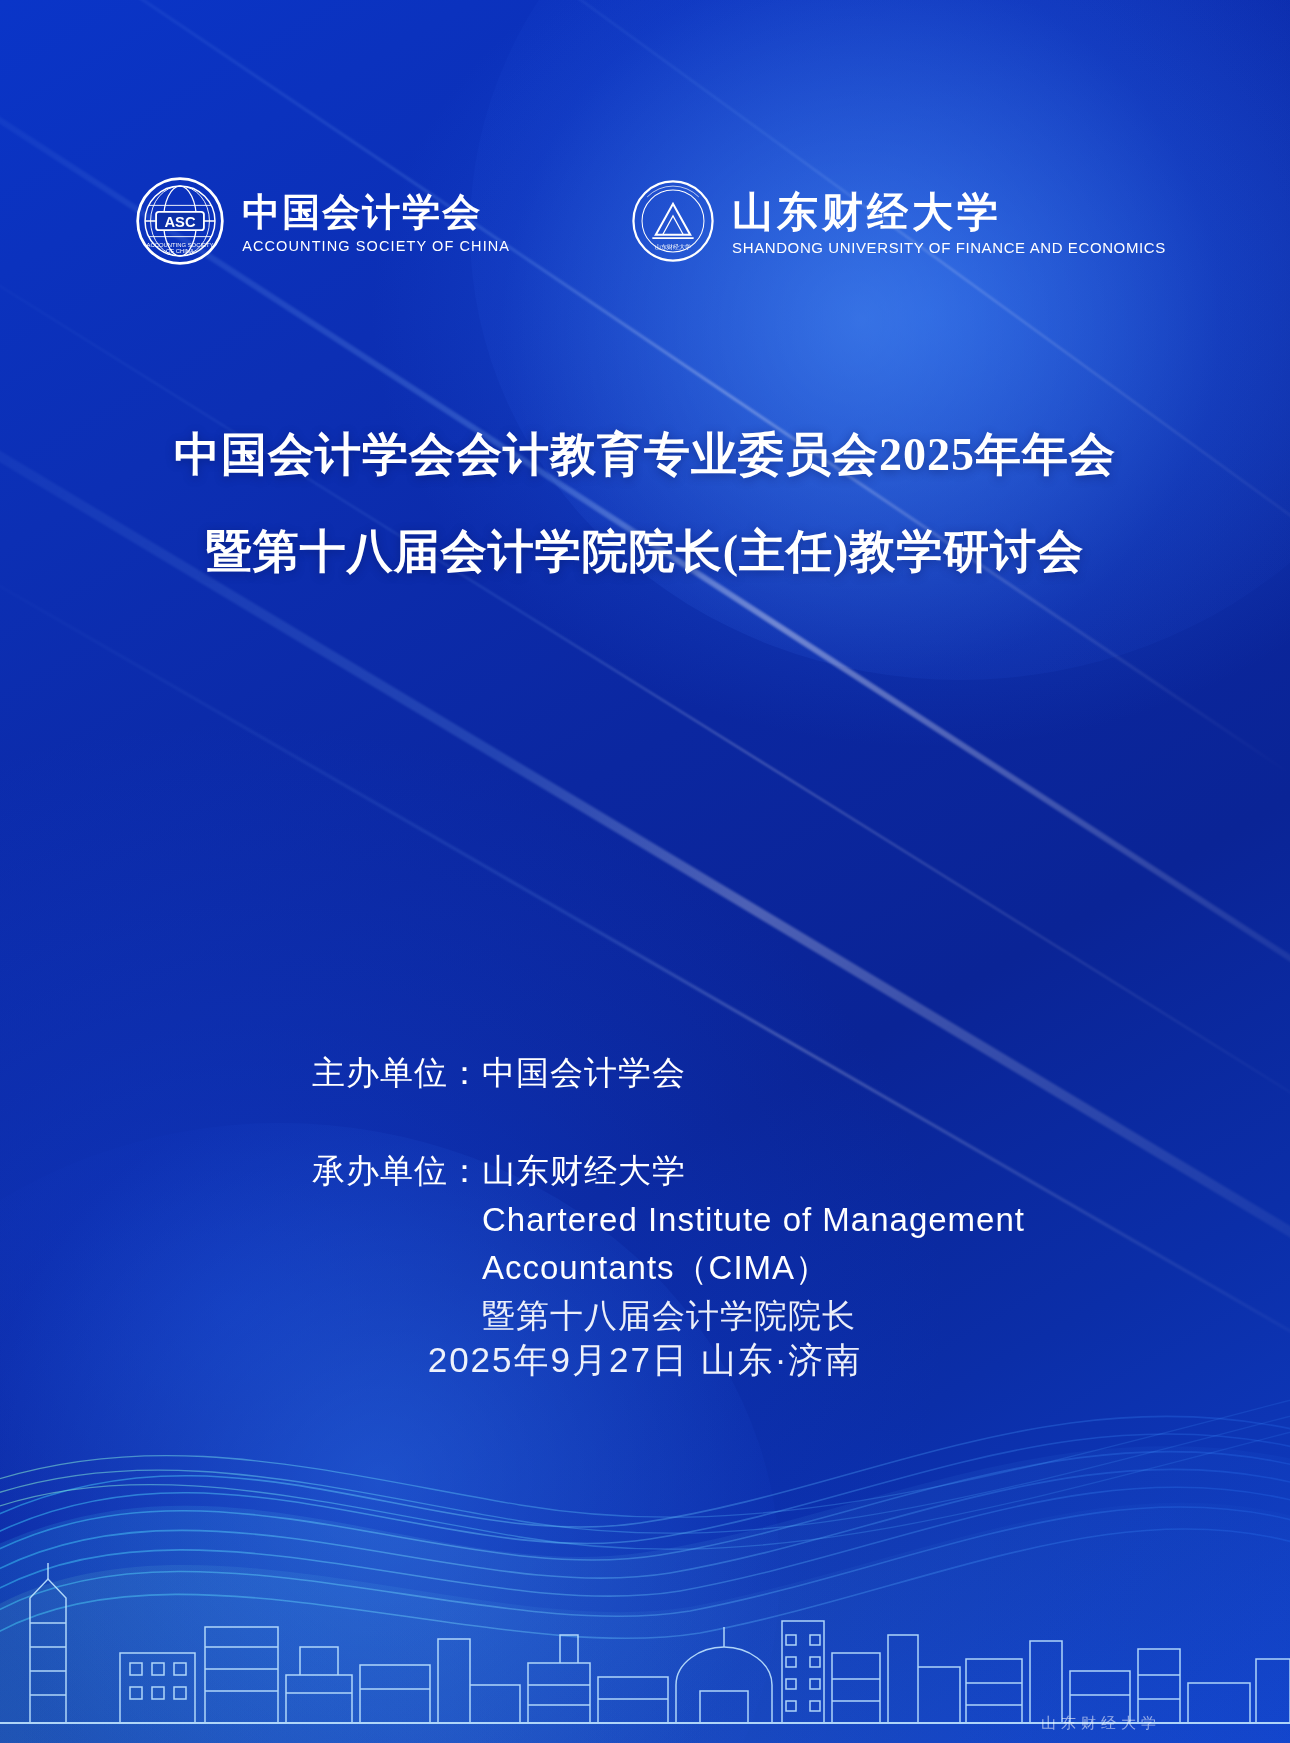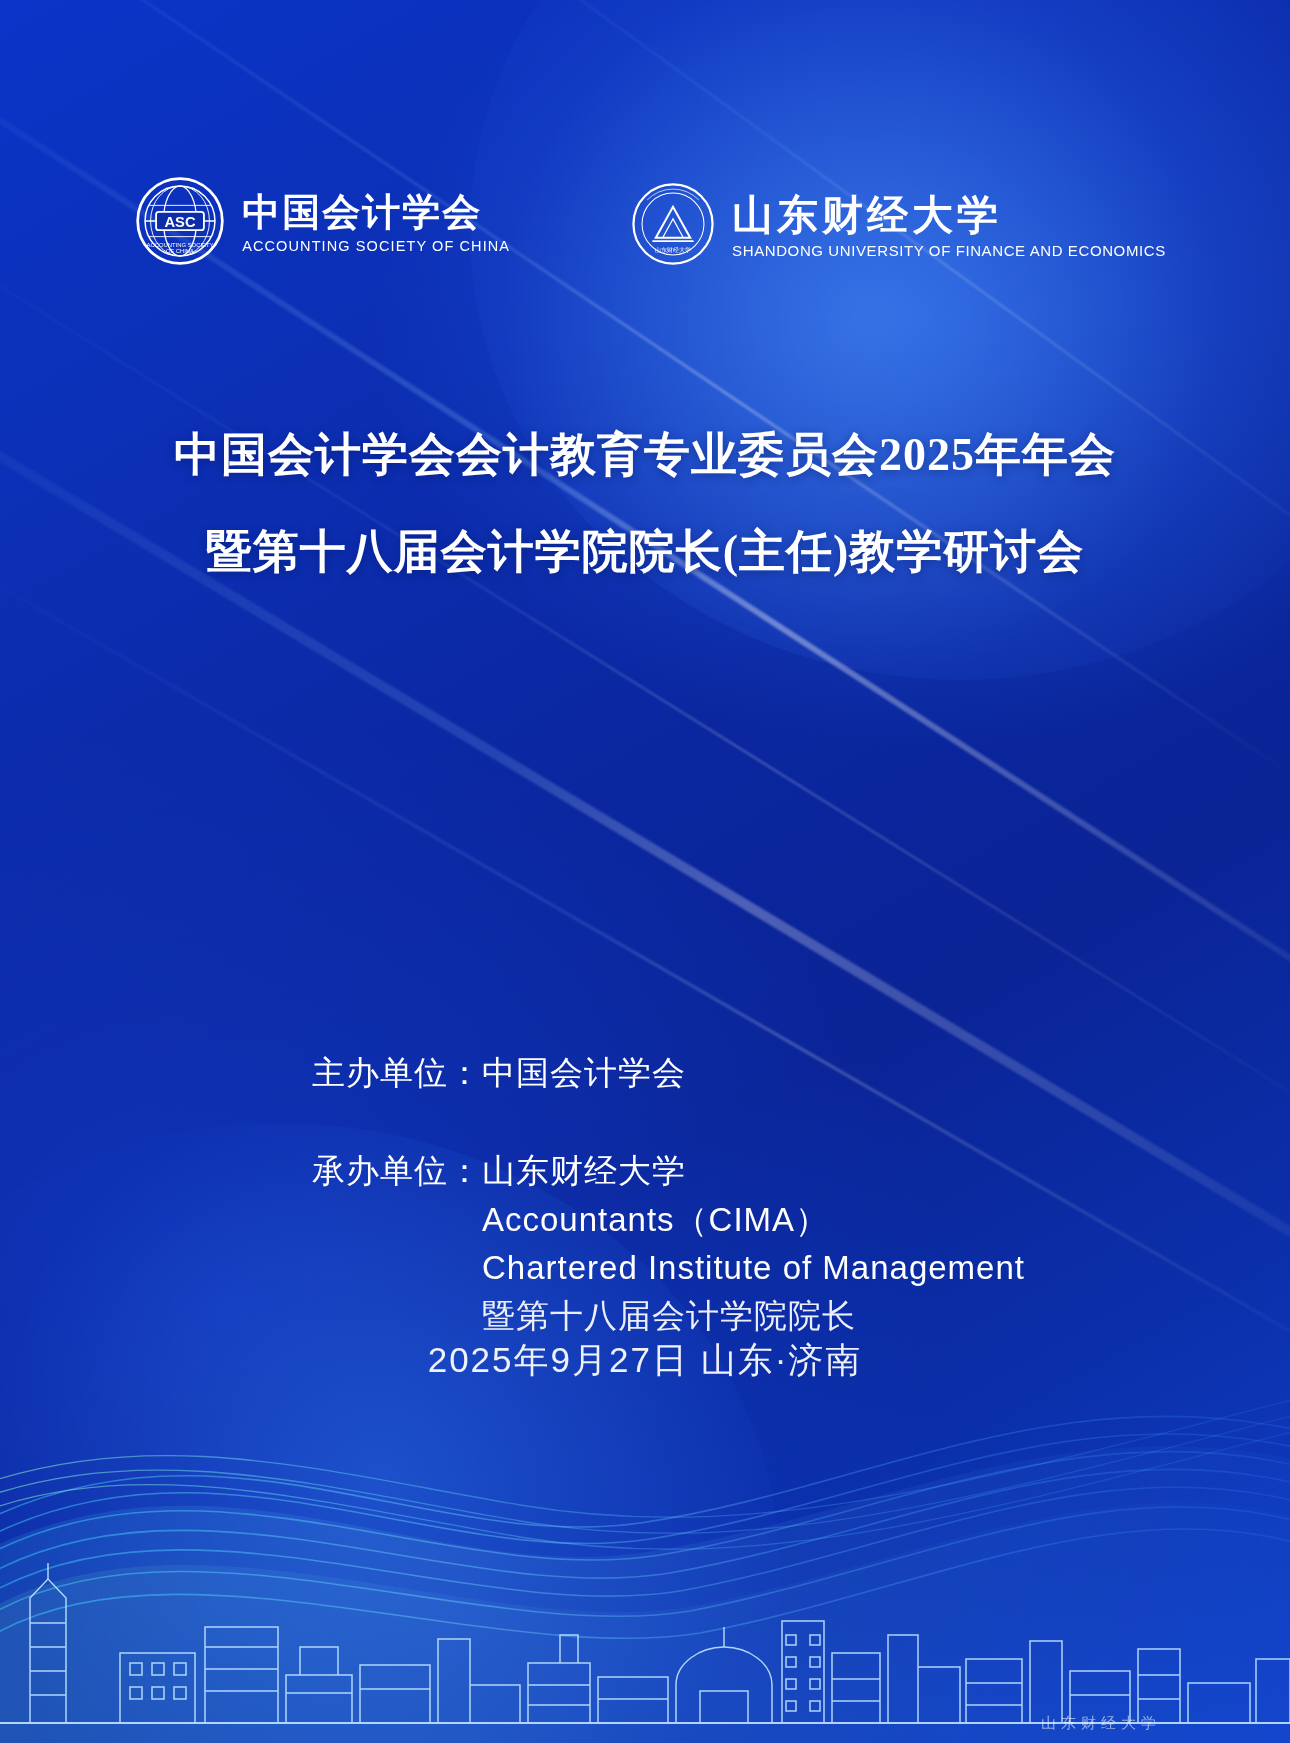--- a/index.html
+++ b/index.html
@@ -48,21 +48,21 @@
     pointer-events: none;
   }
 
   
   .logos {
     position: absolute;
     left: 10px; right: 0; top: 175px;
     display: flex;
     justify-content: center;
     gap: 120px;
-    align-items: flex-end;
+    align-items: center;
   }
   .logo-block { display: flex; align-items: center; gap: 16px; }
   .logo-mark { flex: 0 0 auto; }
   .logo-text { display: flex; flex-direction: column; justify-content: center; }
   .logo-cn {
     font-size: 38px;
     font-weight: 700;
     letter-spacing: 2px;
     line-height: 1.08;
     white-space: nowrap;
@@ -219,22 +219,22 @@
 
   <div class="orgs">
     <div class="org-row">
       <span class="org-label">主办单位：</span>
       <span class="org-value">中国会计学会</span>
     </div>
     <div class="org-row">
       <span class="org-label">承办单位：</span>
       <span class="org-value">山东财经大学</span>
     </div>
+    <div class="org-sub">Chartered Institute of Management</div>
     <div class="org-sub">Accountants（CIMA）</div>
-    <div class="org-sub">Chartered Institute of Management</div>
     <div class="org-sub faded">暨第十八届会计学院院长</div>
   </div>
 
   <div class="date-line">2025年9月27日 山东·济南</div>
 
   <div class="bottom-art">
     <svg viewBox="0 0 1290 520" preserveAspectRatio="none">
       <defs>
         <linearGradient id="wv" x1="0" y1="0" x2="1" y2="0">
           <stop offset="0%" stop-color="#3ad2ff" stop-opacity=".55"></stop>

